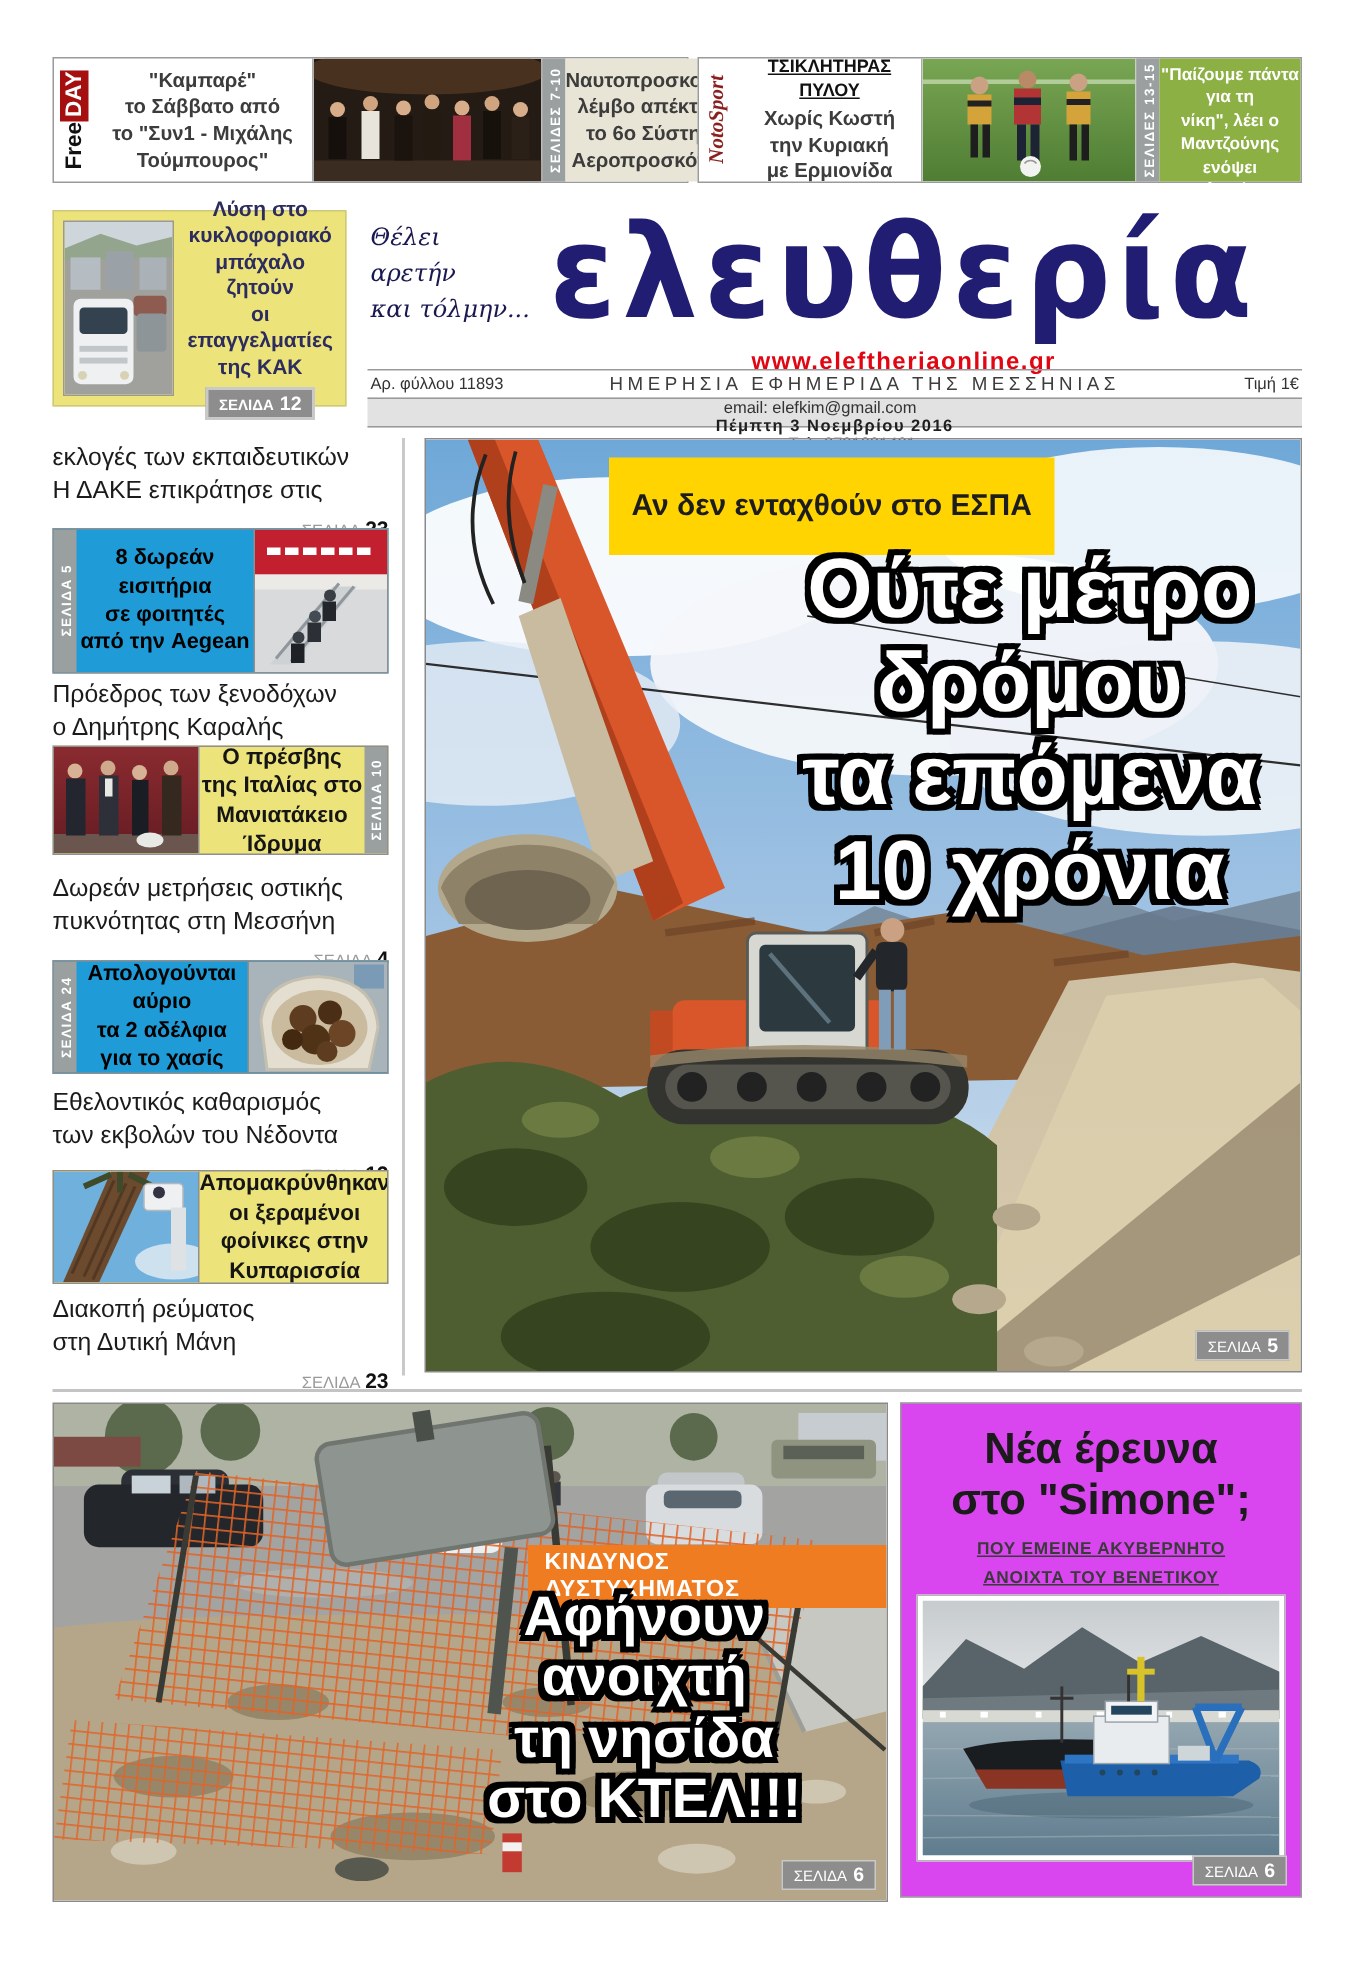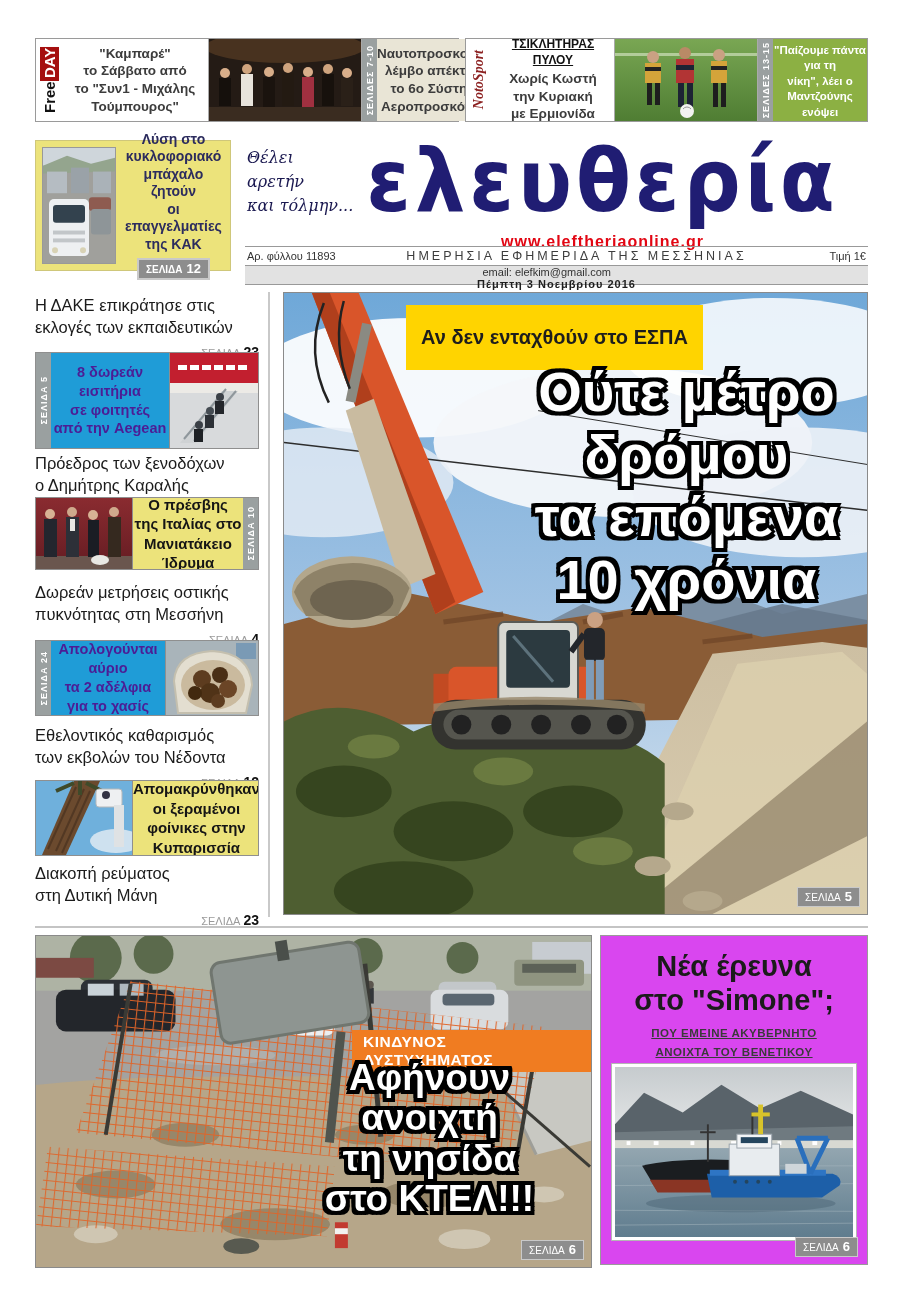--- a/index.html
+++ b/index.html
@@ -58,21 +58,21 @@
   #mrowB{background:#e2e2e2;border-bottom:1px solid #999;flex-direction:column;}
   #mrowB .c{font-weight:bold;font-size:11px;letter-spacing:1px;color:#1e1e1e;}
   .sb-text{position:absolute;width:224px;font-size:16.5px;line-height:22px;color:#1b1b1b;}
   .pageref{text-align:right;font-size:11px;color:#9a9a9a;margin-top:3px;}
   .pageref b{color:#111;font-size:14px;margin-left:3px;}
   .sb-box{position:absolute;width:224px;border:1px solid #8f8f8f;display:flex;
           box-sizing:border-box;overflow:hidden;}
   .sb-box .txt{flex:1;display:flex;flex-direction:column;justify-content:center;
                text-align:center;font-weight:bold;line-height:1.3;}
   .sb-box.blue{background:#1f9cd7;}
-  .sb-box.blue .txt{color:#4c1d95;font-size:14.5px;}
+  .sb-box.blue .txt{color:#000000;font-size:14.5px;}
   .sb-box.yellow{background:#ece37b;}
   .sb-box.yellow .txt{color:#151515;font-size:15px;}
   .sb-box .photo{flex:none;overflow:hidden;border-left:1px solid #8f8f8f;}
   .sb-box .photo.pleft{border-left:none;border-right:1px solid #8f8f8f;}
   .sb-box .photo svg{display:block;width:100%;height:100%;}
   #vrule{left:268px;top:292px;width:2px;height:625px;background:#c9c9c9;}
   #hrule{left:35px;top:926px;width:833px;height:2px;background:#c4c4c4;}
 
   
   .badge{display:inline-flex;gap:4px;align-items:baseline;background:#8d8d8d;
@@ -271,22 +271,22 @@
     <div class="mrow" id="mrowB">
       <span class="l">email: elefkim@gmail.com</span>
       <span class="c">Πέμπτη 3 Νοεμβρίου 2016</span>
       <span class="r">Τηλ. 2721021421</span>
     </div>
   </div>
 
   <div class="abs" id="vrule"></div>
 
   <div class="sb-text" style="left:35px;top:294px">
+    <div>εκλογές των εκπαιδευτικών</div>
     <div>Η ΔΑΚΕ επικράτησε στις</div>
-    <div>εκλογές των εκπαιδευτικών</div>
     <div class="pageref"><span>ΣΕΛΙΔΑ</span><b>23</b></div>
   </div>
 
   <div class="sb-box blue" style="left:35px;top:352px;height:97px">
     <div class="vstrip">
         <span class="vtext">ΣΕΛΙΔΑ 5</span>
       </div>
     <div class="txt">
       <div>8 δωρεάν</div>
       <div>εισιτήρια</div>

